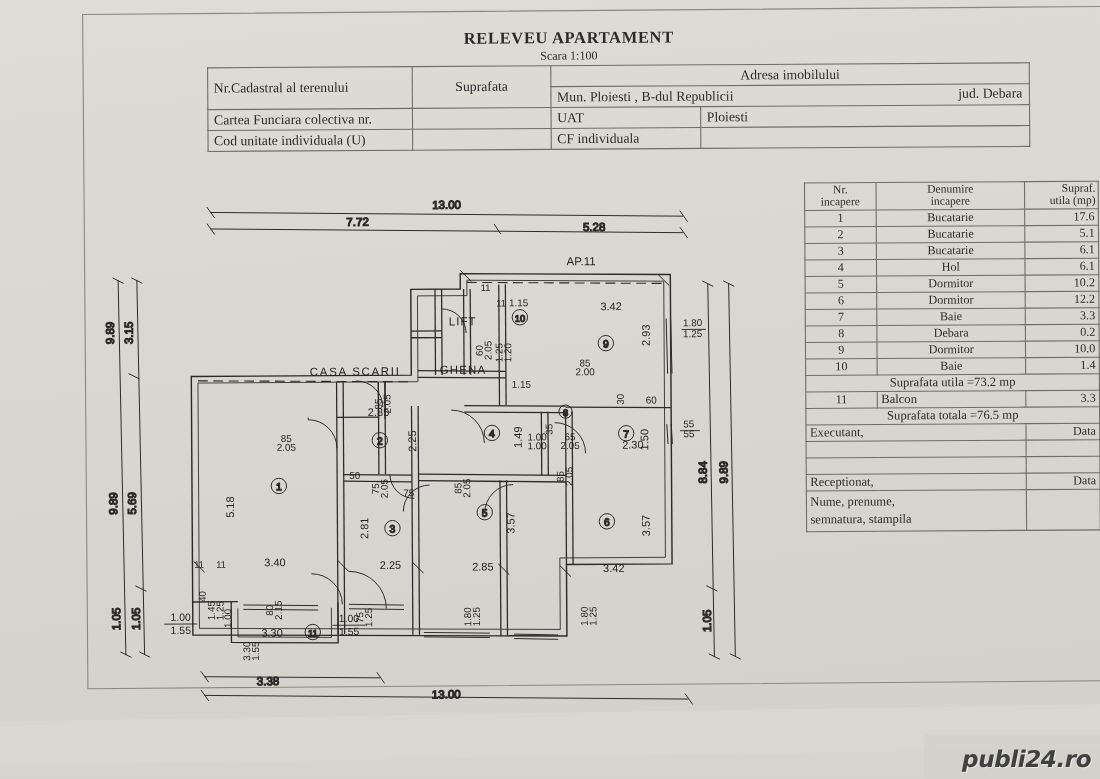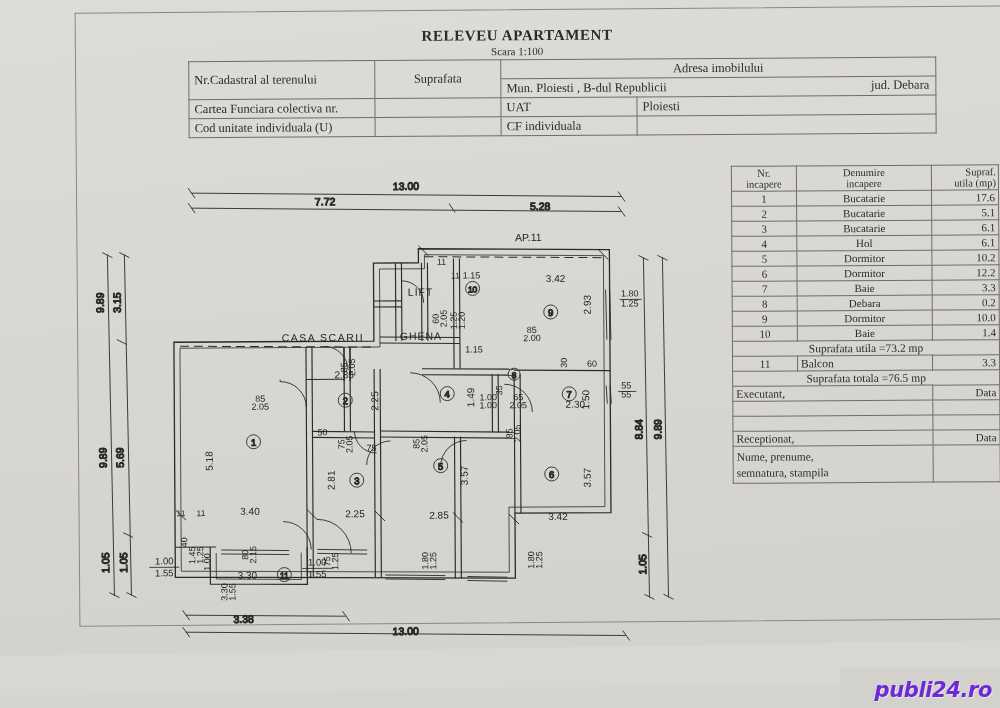--- a/index.html
+++ b/index.html
@@ -74,21 +74,21 @@
 
   
   svg#plan{position:absolute;left:0;top:0;width:1000px;height:708px;overflow:visible}
   svg#plan text{font-family:"Liberation Sans", sans-serif;fill:#1f1f1f}
 
   
   .wm{
     position:absolute;right:8px;bottom:6px;
     font-family:"DejaVu Sans", sans-serif;
     font-style:italic;font-weight:bold;font-size:21px;
-    color:#6d28d9;letter-spacing:-.4px;
+    color:#404040;letter-spacing:-.4px;
     text-shadow:1px 1px 0 rgba(255,255,255,.45);
   }
   .wmbg{
     position:absolute;right:0px;bottom:0px;width:160px;height:40px;
     background:rgba(208,206,200,.55);
   }
 </style>
 </head>
 <body>
 

